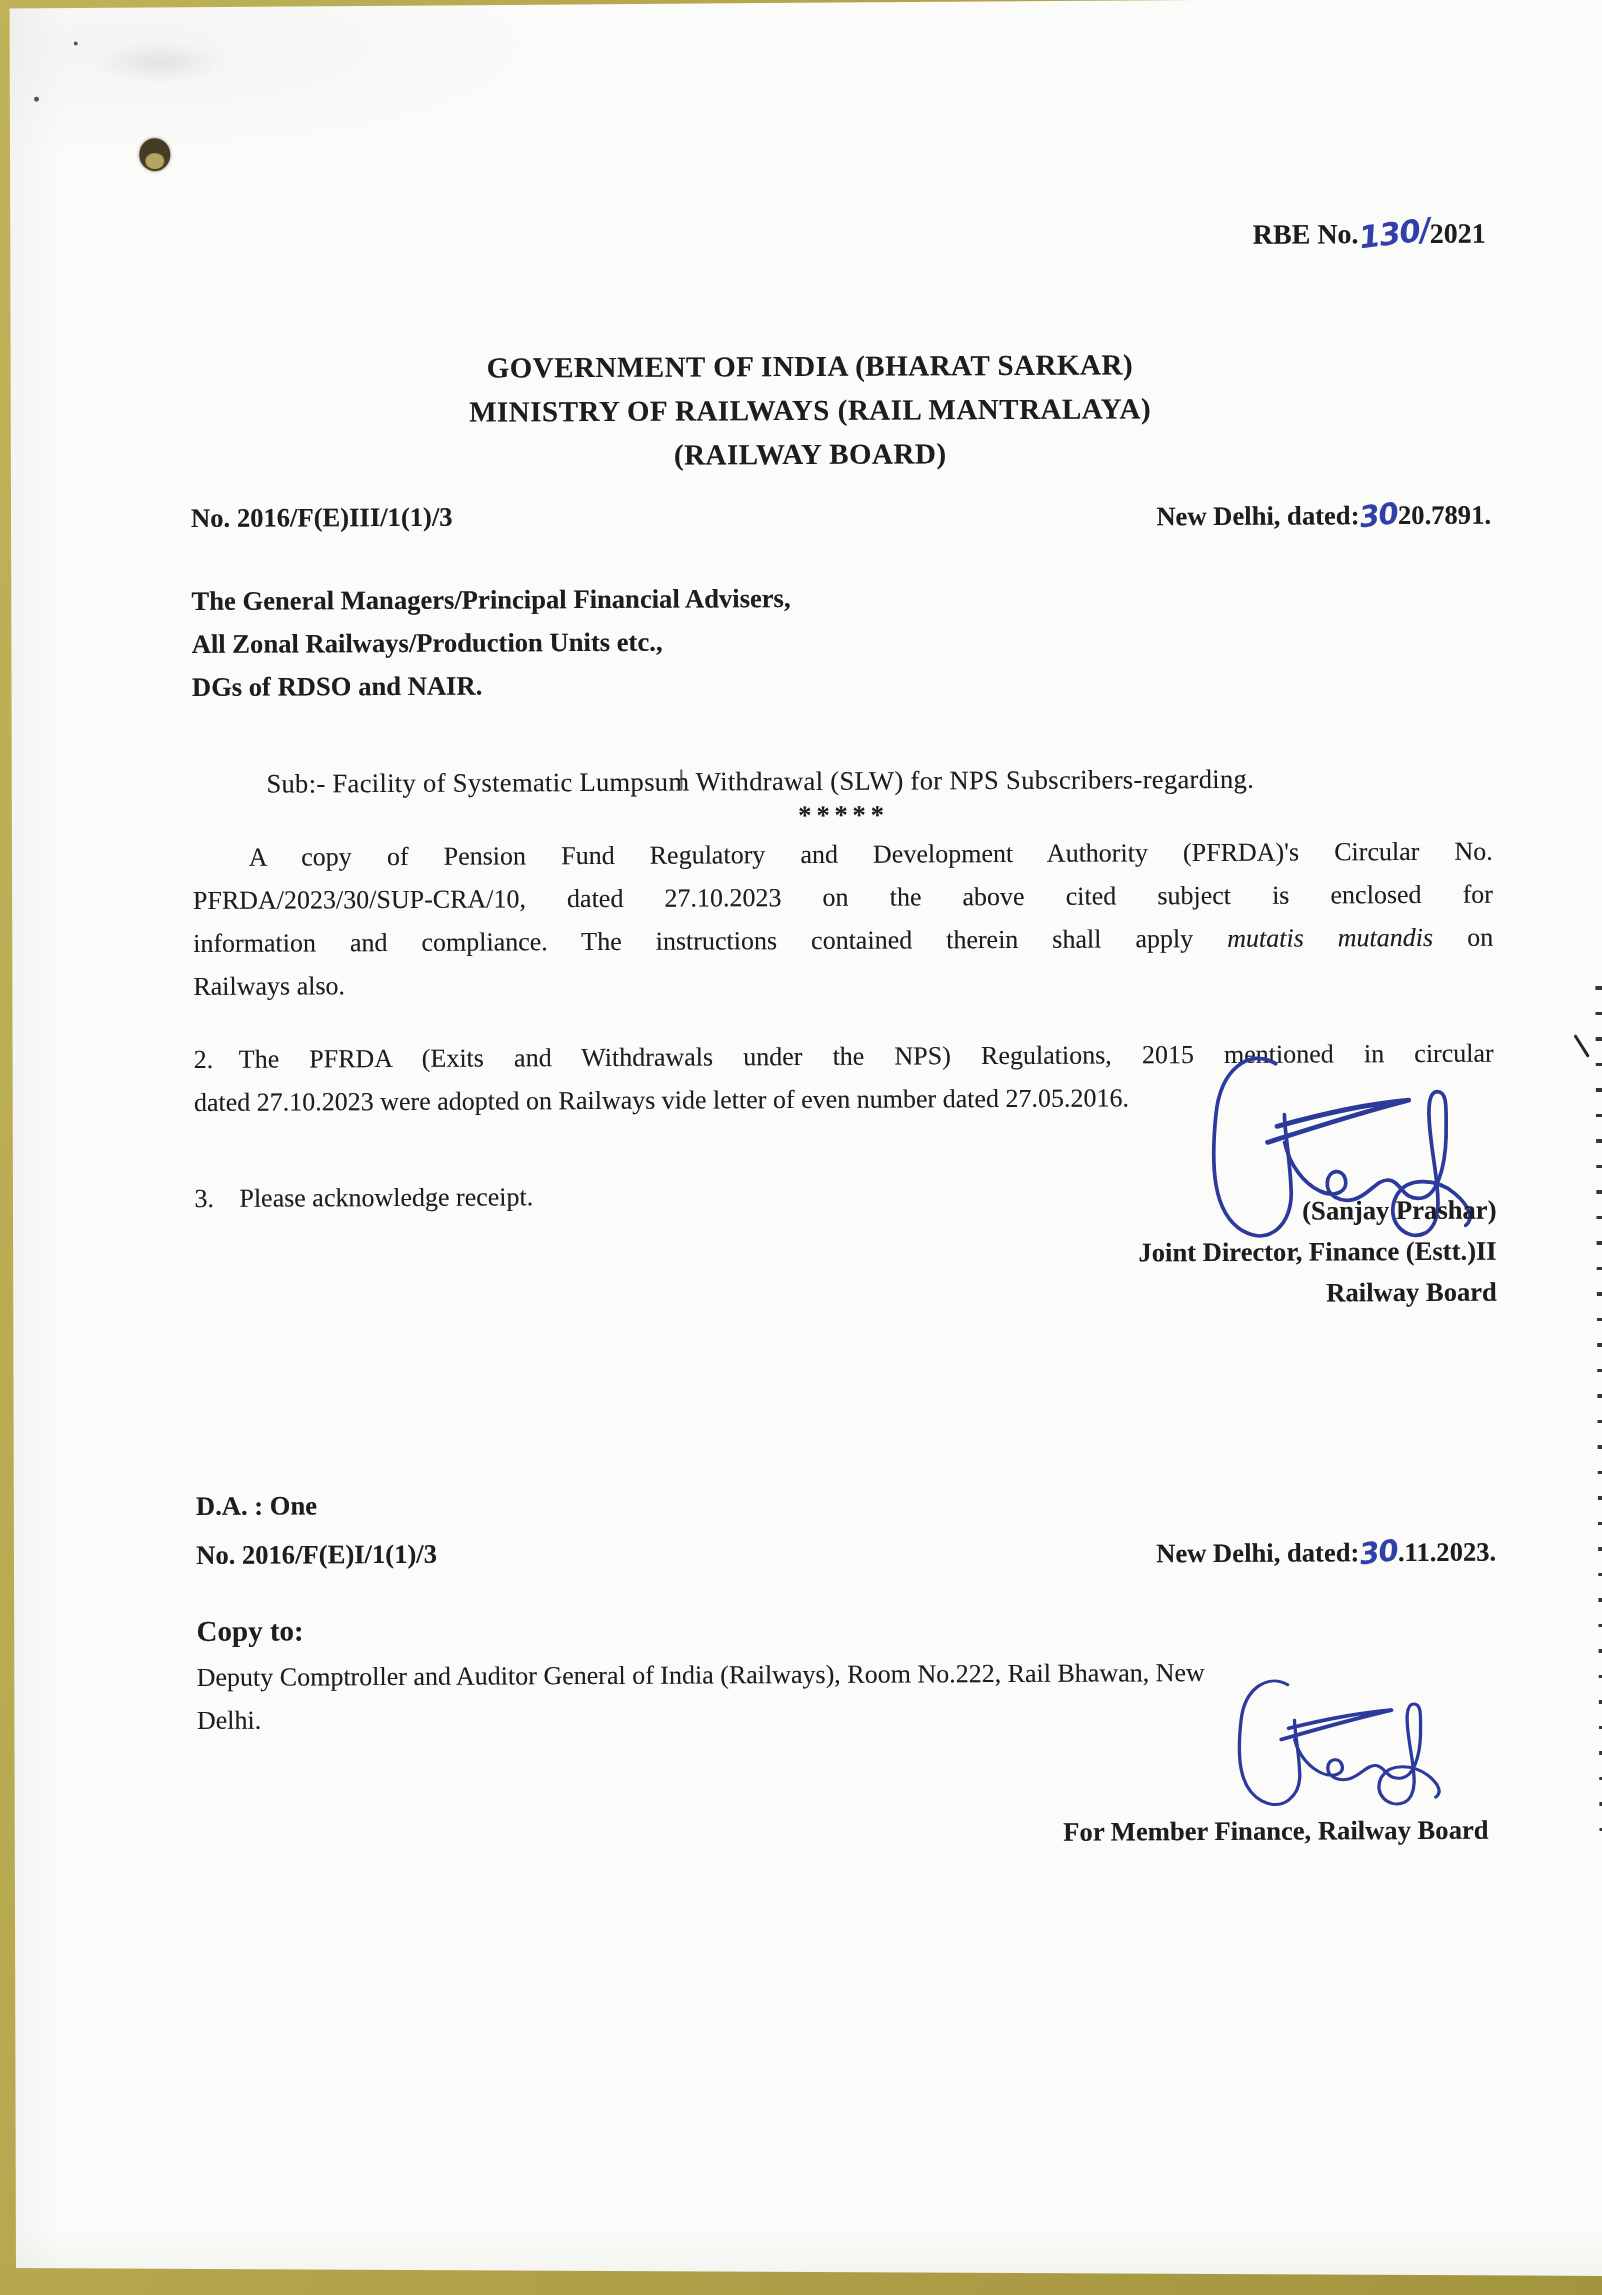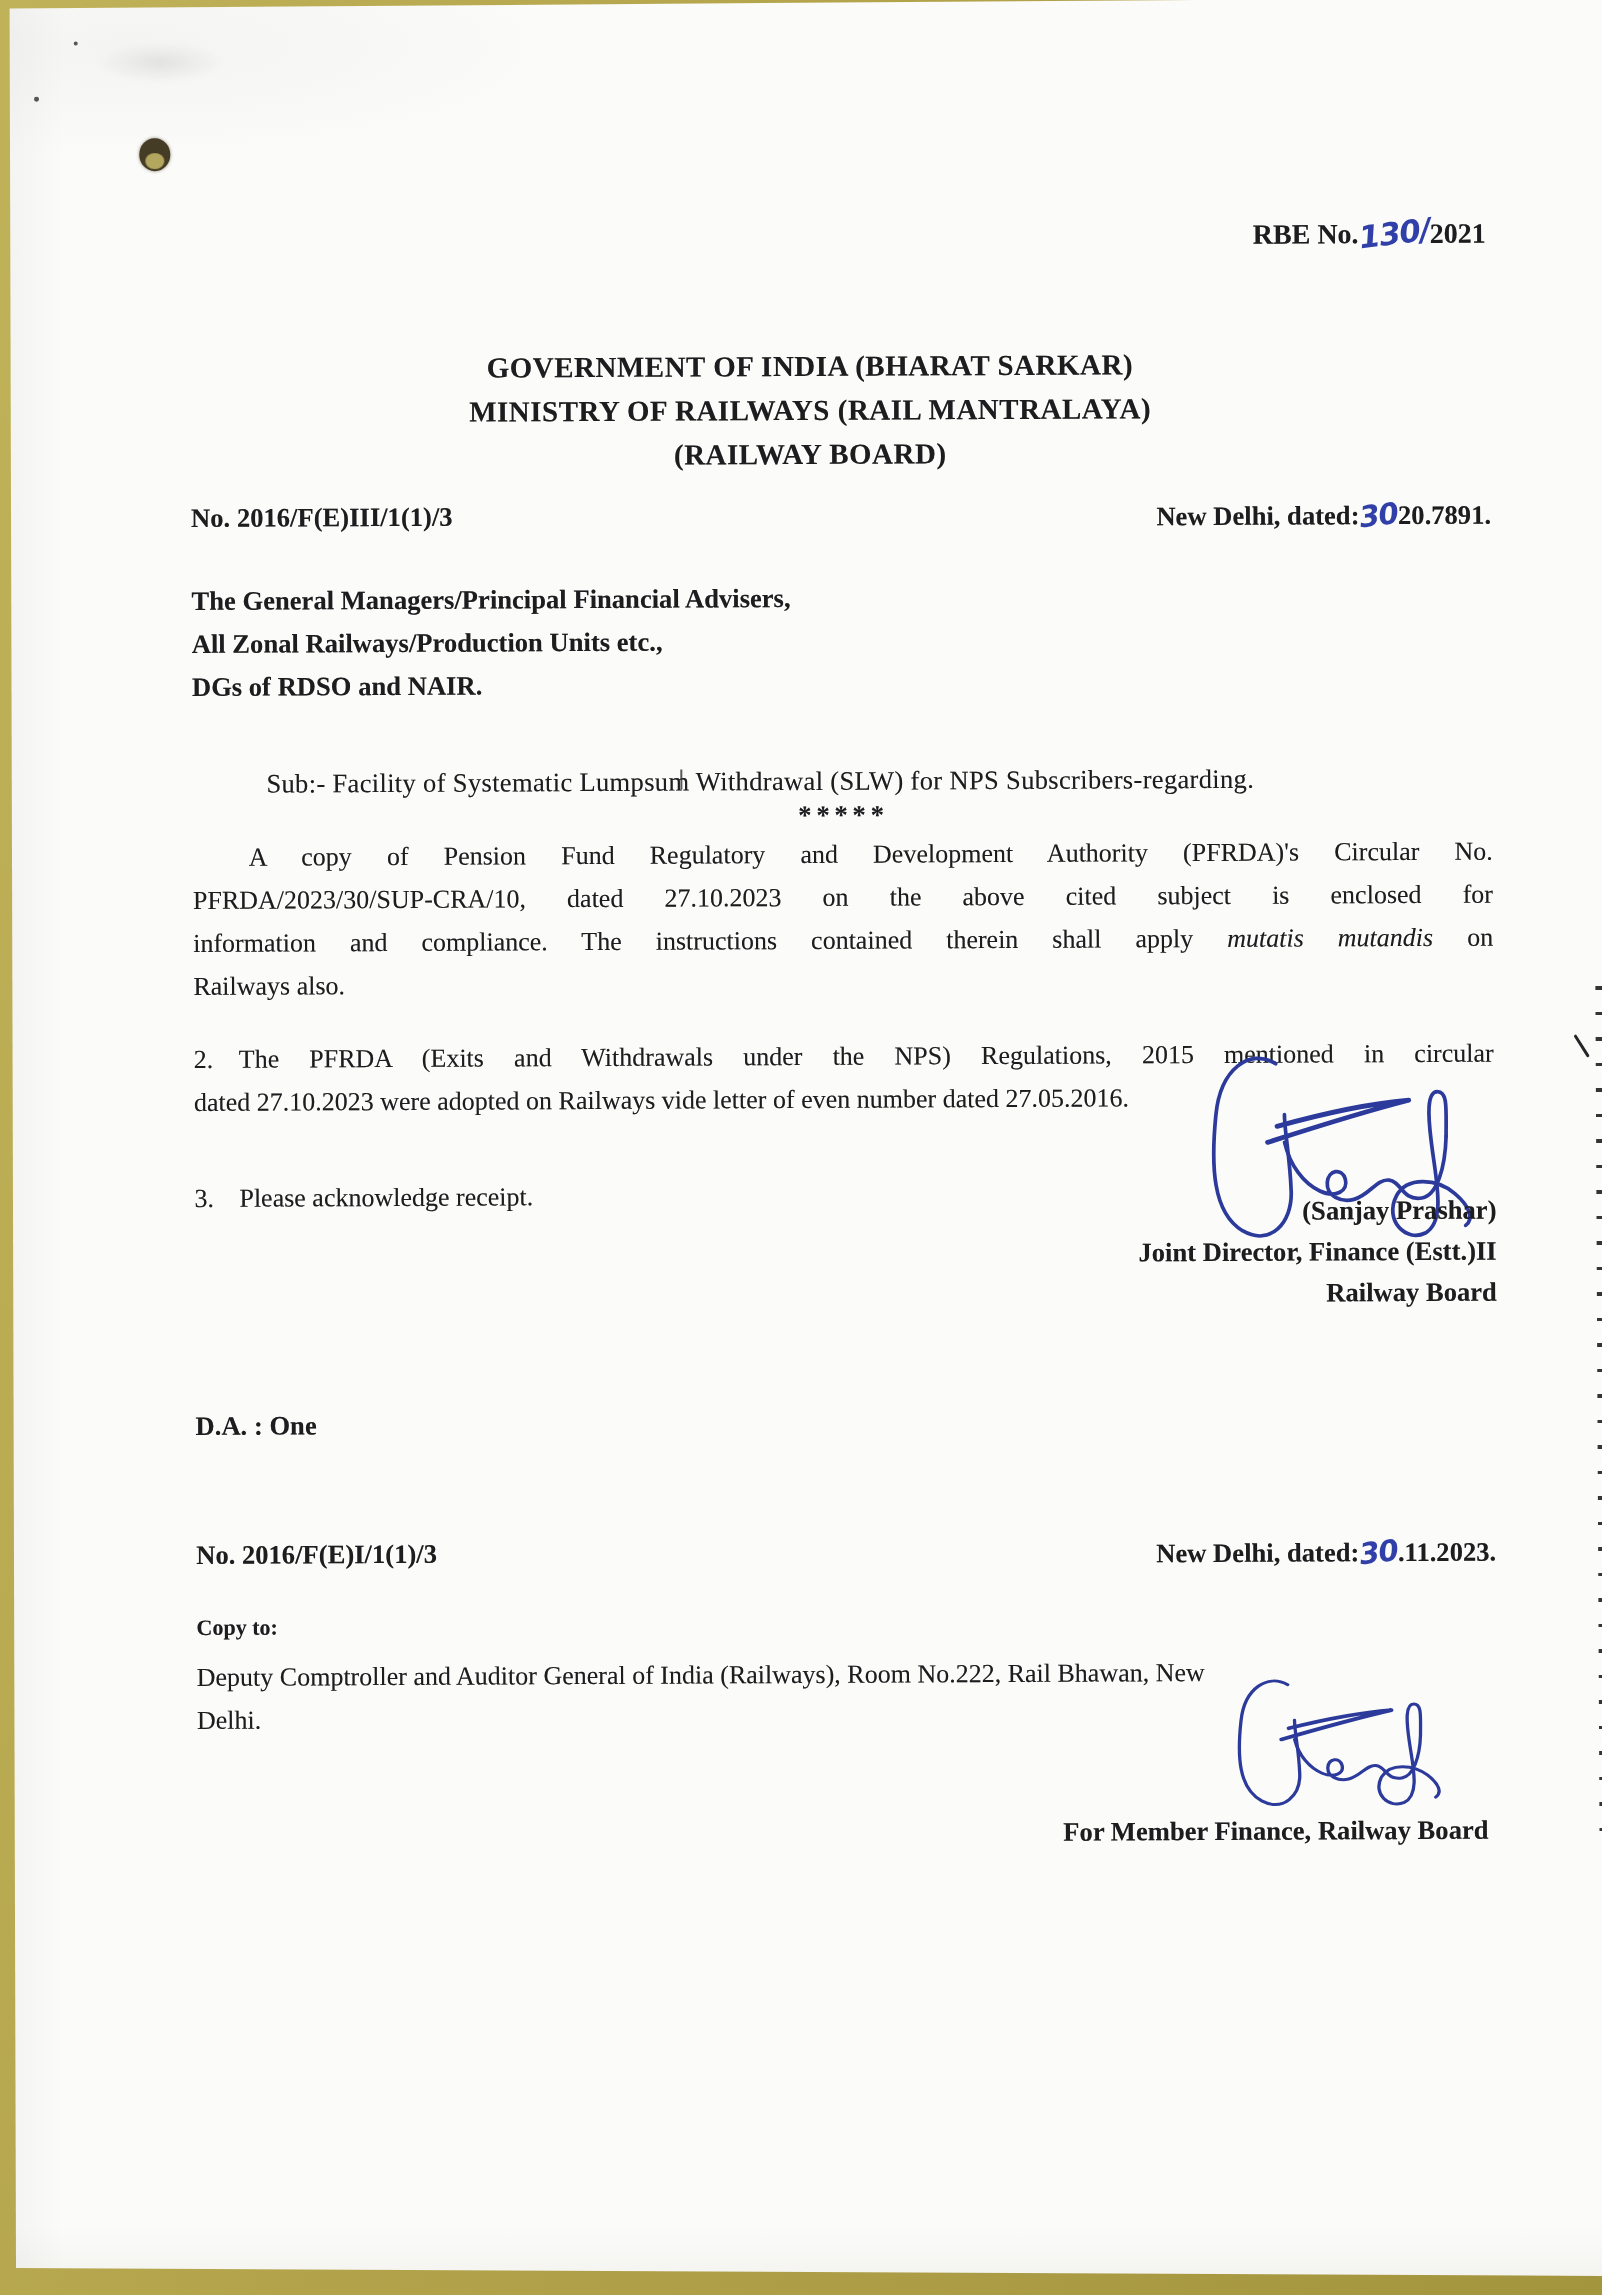--- a/index.html
+++ b/index.html
@@ -45,24 +45,24 @@
   .ref1{ top:500px; } .ref2{ top:1537px; }
   .addr{ top:577px; left:194px; font-size:26.6px; font-weight:bold; line-height:43px; white-space:nowrap;}
   .subject{ top:766px; left:268px; font-size:26.6px; letter-spacing:0.3px; white-space:nowrap;}
   .stars{ top:800px; left:268px; width:1154px; text-align:center; font-size:26.6px; font-weight:bold; letter-spacing:4.8px;}
   .para{ left:194px; width:1300px; font-size:26px; }
   .p1{ top:833px; } .p2{ top:1035px; } .p3{ top:1174px; }
   .tline{ line-height:43px; text-align:justify; text-align-last:justify; }
   .tline.last{ text-align:left; text-align-last:left; }
   .indent{ text-indent:56px; }
   .pnum{ margin-right:25.5px; }
-  .copylabel{ top:1612px; left:194px; font-size:22px; font-weight:bold;}
+  .copylabel{ top:1612px; left:194px; font-size:29px; font-weight:bold;}
   .copybody{ top:1653px; left:194px; width:1300px; font-size:26px; line-height:43px; text-align:left;}
   .signer{ top:1193px; right:107px; text-align:right; font-size:26.6px; font-weight:bold; line-height:41px; white-space:nowrap;}
-  .da{ top:1408px; left:194px; font-size:26.6px; font-weight:bold;}
+  .da{ top:1488px; left:194px; font-size:26.6px; font-weight:bold;}
   .footer{ top:1818px; right:118px; font-size:26.6px; font-weight:bold; white-space:nowrap;}
   .sig{ pointer-events:none; }
   .sig1{ left:1108px; top:1053px; }
   .sig2{ left:1154px; top:1679px; }
 
   .hole{
     left:144px; top:135px; width:31px; height:33px; border-radius:50%;
     background:#453c26;
     box-shadow:0 0 3.2px rgba(60,50,20,.6);
   }

